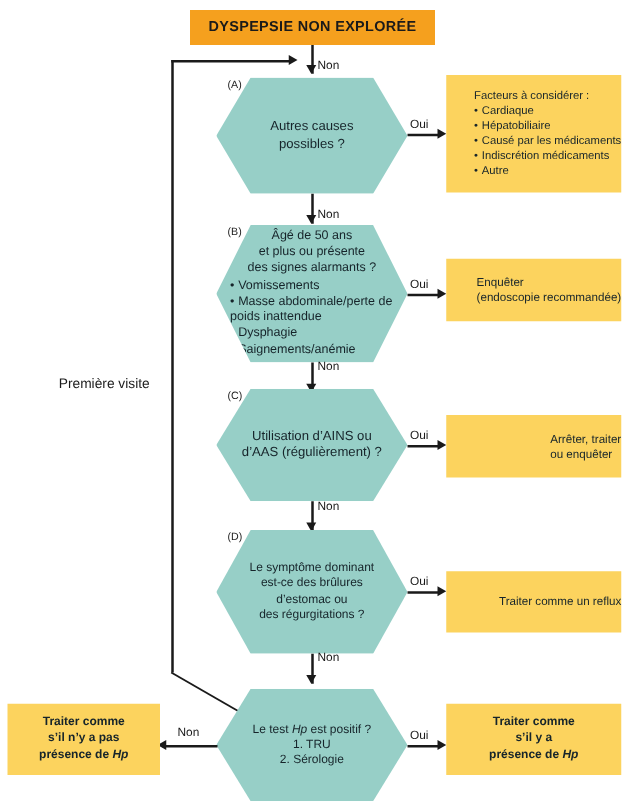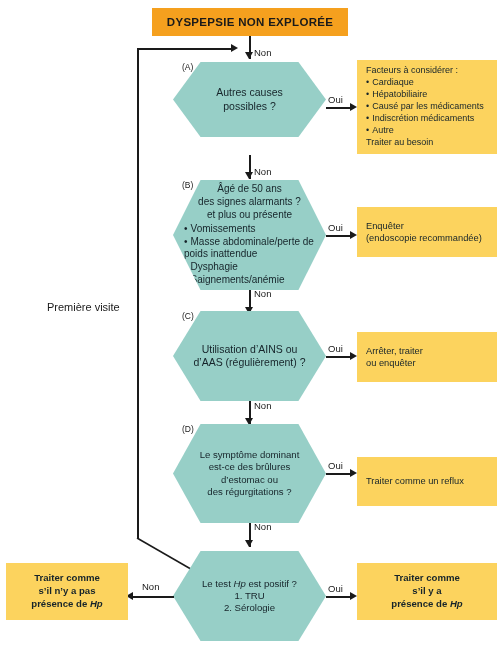--- a/index.html
+++ b/index.html
@@ -67,21 +67,21 @@
   .ybox {
     background: #FCD35E;
     display: flex;
     align-items: center;
   }
   .ybox .bt {
     color: #16242a;
     line-height: 1.33;
   }
   .ybox.center { justify-content: center; text-align: center; }
-  .ybox.left { justify-content: flex-start; padding-left: 9px; }
+  .ybox.left { justify-content: flex-end; padding-left: 9px; }
 
   
   .vline { background: #1a1a1a; width: 1.5px; }
   .hline { background: #1a1a1a; height: 1.5px; }
 
   
   .arrow-down {
     width: 0; height: 0;
     border-left: 4.5px solid transparent;
     border-right: 4.5px solid transparent;
@@ -147,55 +147,54 @@
   <svg class="diag" style="left:0px; top:0px; width:500px; height:645px;">
     <line x1="137" y1="538" x2="196" y2="572" stroke="#1a1a1a" stroke-width="1.5"></line>
   </svg>
   <div class="abs side-note" style="left:47px; top:301px;">Première visite</div>
 
   <div class="abs vline" style="left:249px; top:36px; height:23px;"></div>
   <div class="abs arrow-down" style="left:245px; top:52px;"></div>
   <div class="abs elabel" style="left:254px; top:47px;">Non</div>
 
   <div class="abs hex-label" style="left:182px; top:62px;">(A)</div>
-  <div class="abs hex" style="left:173px; top:62px; width:153px; height:75px;justify-content:center;">
+  <div class="abs hex" style="left:173px; top:62px; width:153px; height:93px;justify-content:center;">
     <div class="htext" style="font-size:10.5px;">
       <div>Autres causes</div>
       <div>possibles ?</div>
     </div>
   </div>
 
   <div class="abs hline" style="left:326px; top:107px; width:26px;"></div>
   <div class="abs arrow-right" style="left:350px; top:103px;"></div>
   <div class="abs elabel" style="left:328px; top:94px;">Oui</div>
 
   <div class="abs ybox left" style="left:357px; top:60px; width:140px; height:94px;">
     <div class="bt" style="font-size:9px;">
       <div class="plain-line">Facteurs à considérer :</div>
       <ul class="bl">
         <li class="bullet-dot">Cardiaque</li>
         <li class="bullet-dot">Hépatobiliaire</li>
         <li class="bullet-dot">Causé par les médicaments</li>
         <li class="bullet-dot">Indiscrétion médicaments</li>
         <li class="bullet-dot">Autre</li>
       </ul>
-      <div class="plain-line">Traiter au besoin</div>
     </div>
   </div>
 
   <div class="abs vline" style="left:249px; top:155px; height:24px;"></div>
   <div class="abs arrow-down" style="left:245px; top:172px;"></div>
   <div class="abs elabel" style="left:254px; top:166px;">Non</div>
 
   <div class="abs hex-label" style="left:182px; top:180px;">(B)</div>
   <div class="abs hex" style="left:173px; top:180px; width:153px; height:110px;">
     <div class="htext" style="font-size:10px; padding:0 3px;">
       <div>Âgé de 50 ans</div>
+      <div>et plus ou présente</div>
       <div>des signes alarmants ?</div>
-      <div>et plus ou présente</div>
       <ul class="bl" style="text-align:left; margin-top:1px; padding-left:8px;">
         <li class="bullet-dot">Vomissements</li>
         <li class="bullet-dot wrap">Masse abdominale/perte de poids inattendue</li>
         <li class="bullet-dot">Dysphagie</li>
         <li class="bullet-dot">Saignements/anémie</li>
       </ul>
     </div>
   </div>
 
   <div class="abs hline" style="left:326px; top:235px; width:26px;"></div>

